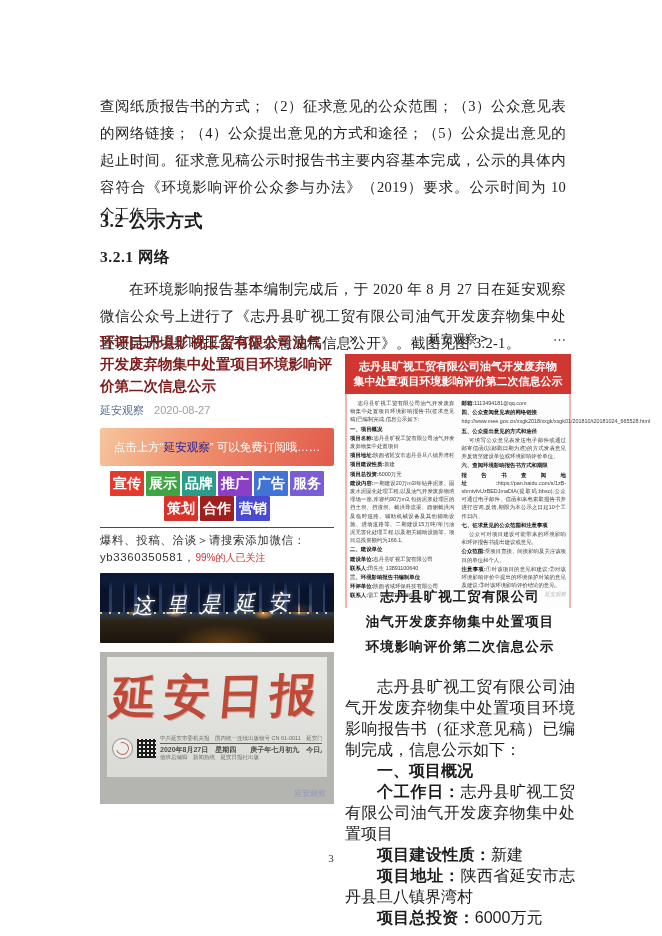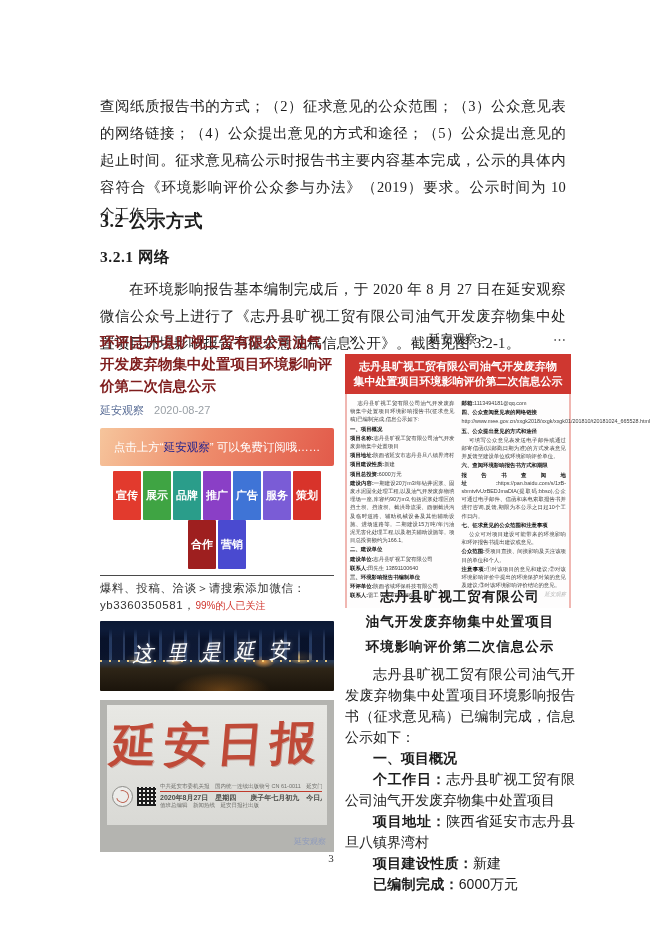--- a/index.html
+++ b/index.html
@@ -18,22 +18,22 @@
   .wa-title{font-size:14.5px;line-height:22px;font-weight:bold;color:#7f1d1d;}
   .wa-byline{margin-top:6px;font-size:11px;}
   .wa-account{color:#576b95;}
   .wa-date{color:#9aa0a6;margin-left:7px;}
   .wa-banner{margin-top:10px;min-height:38px;border-radius:2px;padding:3px 12px;box-sizing:border-box;
      background:linear-gradient(110deg,#f6c59c 0%,#ee8d6c 45%,#e25a4a 100%);
      color:#fff;font-size:11.5px;font-weight:normal;line-height:17px;text-align:center;
      display:flex;align-items:center;justify-content:center;flex-wrap:wrap;}
   .wa-banner .acct{color:#23238e;}
   .wa-tags{margin-top:5px;text-align:center;line-height:17px;}
-  .wa-tag{display:inline-block;color:#fff;font-size:11px;font-weight:bold;
-     padding:16px 3px;margin:0 1px;border-radius:1px;}
+  .wa-tag{display:inline-block;color:#fff;font-size:14px;font-weight:bold;
+     padding:4px 3px;margin:0 1px;border-radius:1px;}
   .wa-divider{margin-top:6px;border-top:1px solid #4a4a4a;}
   .wa-contact{margin-top:4px;font-size:11.5px;line-height:17px;color:#333;letter-spacing:.6px;}
   .wa-follow{color:#d0342c;font-size:10px;letter-spacing:0;}
 
   .wa-city{margin-top:7px;height:70px;position:relative;overflow:hidden;border-radius:1px;
      background:
       radial-gradient(20px 10px at 86% 52%, rgba(255,195,90,.95), transparent 70%),
       radial-gradient(16px 9px at 70% 58%, rgba(255,165,60,.85), transparent 70%),
       radial-gradient(13px 8px at 32% 56%, rgba(255,175,75,.8), transparent 70%),
       radial-gradient(11px 7px at 14% 54%, rgba(255,205,125,.7), transparent 70%),
@@ -81,21 +81,21 @@
   .mini-col{flex:1;min-width:0;font-size:5.4px;line-height:8.2px;color:#3d3d3d;text-align:justify;}
   .mini-col p{margin:0 0 1px;}
   .mini-col .mh{font-weight:bold;color:#161616;}
   .mini-col .ind{text-indent:1.4em;}
   .mini-col b{color:#161616;}
   .mini-col .wm{color:#b5b5b5;text-align:right;font-style:italic;}
 
   
   .announce{position:absolute;left:345px;top:584px;width:230px;font-family:"Liberation Sans",sans-serif;color:#1c1c1c;}
   .ann-title{font-size:13.5px;line-height:25px;font-weight:bold;text-align:center;letter-spacing:1px;}
-  .ann-body{margin-top:5px;font-size:14px;line-height:21px;text-align:justify;}
+  .ann-body{margin-top:17px;font-size:16px;line-height:21px;text-align:justify;}
   .ann-body p{margin:0;}
   .ann-ind{text-indent:2em;}
   .ann-sec{text-indent:2em;font-weight:bold;}
   .ann-item{text-indent:2em;}
   .ann-item b{letter-spacing:.3px;}
 
   .page-number{position:absolute;left:0;right:0;top:852px;text-align:center;font-size:11px;color:#333;}
 </style>
 </head>
 <body>
@@ -187,18 +187,18 @@
     </div>
   </div>
 
   <div class="announce">
     <div class="ann-title">志丹县旷视工贸有限公司</div>
     <div class="ann-title">油气开发废弃物集中处置项目</div>
     <div class="ann-title">环境影响评价第二次信息公示</div>
     <div class="ann-body">
       <p class="ann-ind">志丹县旷视工贸有限公司油气开发废弃物集中处置项目环境影响报告书（征求意见稿）已编制完成，信息公示如下：</p>
       <p class="ann-sec">一、项目概况</p>
-      <span><p class="ann-item"><b>个工作日：</b>志丹县旷视工贸有限公司油气开发废弃物集中处置项目</p><p class="ann-item"><b>项目地址：</b>陕西省延安市志丹县旦八镇界湾村</p><p class="ann-item"><b>项目建设性质：</b>新建</p><p class="ann-item"><b>已编制完成：</b>6000万元</p></span>
+      <span><p class="ann-item"><b>个工作日：</b>志丹县旷视工贸有限公司油气开发废弃物集中处置项目</p><p class="ann-item"><b>项目建设性质：</b>新建</p><p class="ann-item"><b>项目地址：</b>陕西省延安市志丹县旦八镇界湾村</p><p class="ann-item"><b>项目总投资：</b>6000万元</p></span>
     </div>
   </div>
 
   <div class="page-number">3</div>
 </div>
 
 </body></html>

